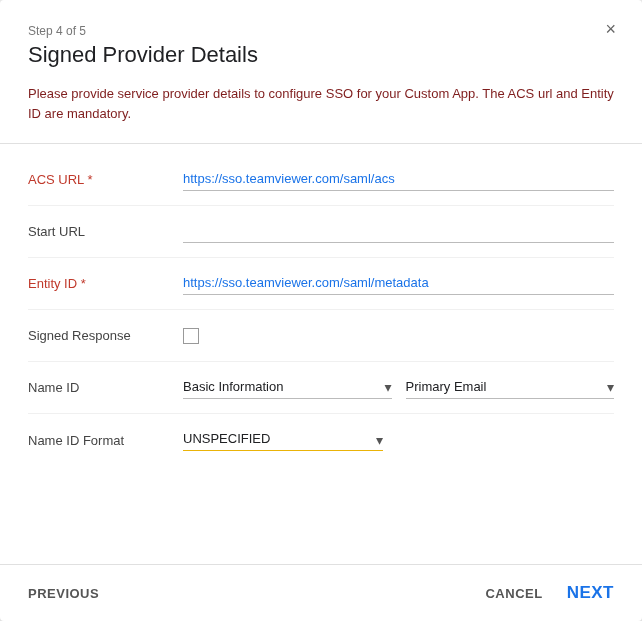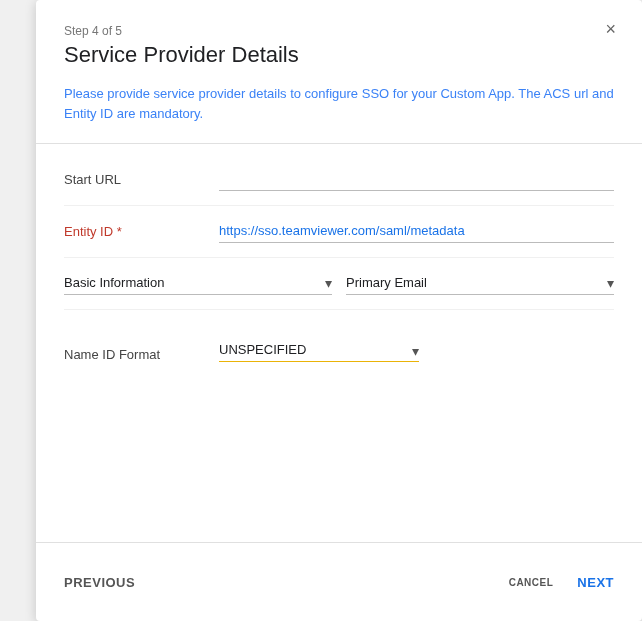--- a/index.html
+++ b/index.html
@@ -14,21 +14,20 @@
     .dialog {
       background: #fff;
       width: 642px;
       min-height: 621px;
       border-radius: 4px;
       box-shadow: 0 2px 12px rgba(0,0,0,0.18);
       display: flex;
       flex-direction: column;
       position: relative;
       padding: 0;
-      margin-left: 36px;
     }
     .dialog-header {
       padding: 24px 28px 0 28px;
     }
     .step-label {
       font-size: 12px;
       color: #777;
       margin-bottom: 4px;
     }
     .dialog-title {
@@ -44,21 +43,21 @@
       background: none;
       border: none;
       cursor: pointer;
       font-size: 18px;
       color: #666;
       line-height: 1;
       padding: 2px 6px;
     }
     .description {
       font-size: 13px;
-      color: #3b82f6;
+      color: #7f1d1d;
       line-height: 1.5;
       padding: 0 28px 20px 28px;
       border-bottom: 1px solid #e0e0e0;
     }
     .form-body {
       padding: 10px 28px 10px 28px;
       flex: 1;
     }
     .form-row {
       display: flex;
@@ -133,35 +132,35 @@
     }
     .select-arrow {
       position: absolute;
       right: 0;
       pointer-events: none;
       font-size: 14px;
       color: #555;
     }
     .name-id-format-row {
       display: flex;
-      align-items: flex-end;
+      align-items: center;
       min-height: 52px;
     }
     .select-wrapper-small {
       position: relative;
       border-bottom: 1px solid #eab308;
       display: flex;
       align-items: center;
       width: 200px;
     }
     .dialog-footer {
       display: flex;
       justify-content: space-between;
       align-items: center;
-      padding: 30px 28px;
+      padding: 18px 28px;
       border-top: 1px solid #e0e0e0;
       margin-top: auto;
     }
     .footer-left {}
     .footer-right {
       display: flex;
       gap: 24px;
       align-items: center;
     }
     .btn-previous {
@@ -169,66 +168,79 @@
       border: none;
       font-size: 13px;
       font-weight: 700;
       color: #555;
       cursor: pointer;
       letter-spacing: 0.5px;
     }
     .btn-cancel {
       background: none;
       border: none;
-      font-size: 10px;
+      font-size: 13px;
       font-weight: 700;
       color: #555;
       cursor: pointer;
       letter-spacing: 0.5px;
     }
     .btn-next {
       background: none;
       border: none;
-      font-size: 13px;
+      font-size: 17px;
       font-weight: 700;
       color: #1a73e8;
       cursor: pointer;
       letter-spacing: 0.5px;
     }
   </style>
 </head>
 <body>
 
 <div class="dialog">
   <div class="dialog-header">
     <div class="step-label">Step 4 of 5</div>
-    <div class="dialog-title">Service Provider Details</div>
+    <div class="dialog-title">Signed Provider Details</div>
     <button class="close-btn">×</button>
   </div>
   <div class="description">Please provide service provider details to configure SSO for your Custom App. The ACS url and Entity ID are mandatory.</div>
 
   <div class="form-body">
 
+    <div class="form-row">
+      <div class="form-label required">ACS URL *</div>
+      <div class="form-value">
+        <input type="text" class="text-input" value="https://sso.teamviewer.com/saml/acs" style="color: rgb(26, 115, 232);">
+      </div>
+    </div>
 
     <div class="form-row">
       <div class="form-label">Start URL</div>
       <div class="form-value">
         <input type="text" class="text-input empty-input" value="" style="">
       </div>
     </div>
 
     <div class="form-row">
       <div class="form-label required">Entity ID *</div>
       <div class="form-value">
         <input type="text" class="text-input" value="https://sso.teamviewer.com/saml/metadata" style="color: rgb(26, 115, 232);">
       </div>
     </div>
 
-
-    <div class="form-row">
+    <div class="form-row">
+      <div class="form-label">Signed Response</div>
+      <div class="form-value checkbox-container">
+        <input type="checkbox" class="checkbox-input" style="">
+      </div>
+    </div>
+
+    <div class="form-row">
+      <div class="form-label">Name ID</div>
       <div class="select-group">
         <div class="select-wrapper">
           <select class="select-field">
             <option>Basic Information</option>
             <option>Email</option>
             <option>Username</option>
           </select>
           <span class="select-arrow">▾</span>
         </div>
         <div class="select-wrapper">

